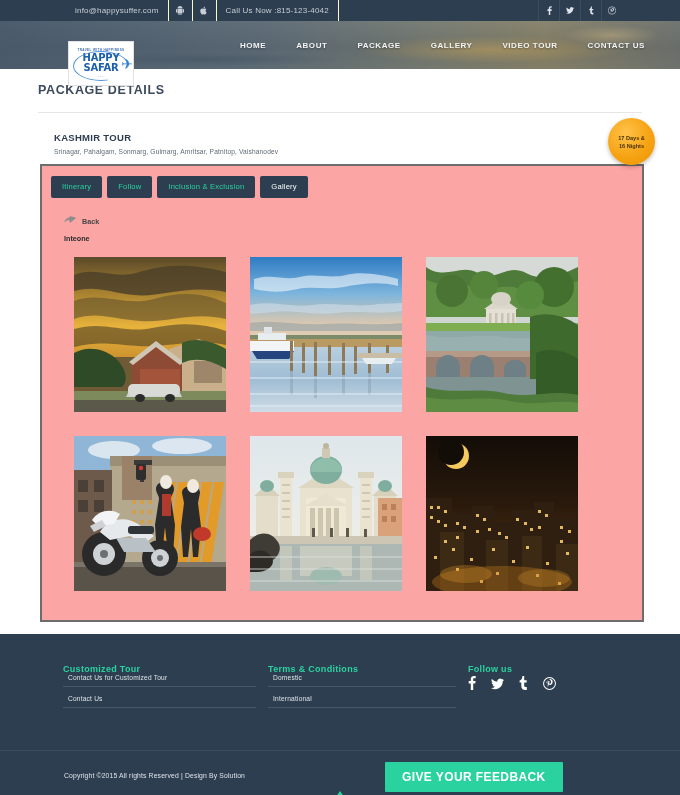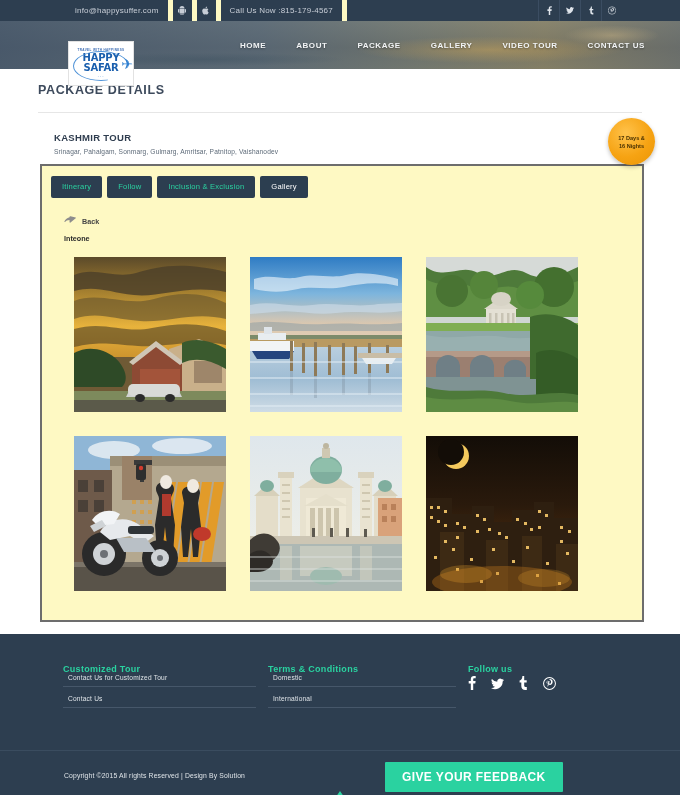--- a/index.html
+++ b/index.html
@@ -18,21 +18,21 @@
     display: flex;
     align-items: stretch;
     font-size: 8px;
     color: #c7cdd6;
   }
   .topbar .tb-cell {
     display: flex;
     align-items: center;
     justify-content: center;
     padding: 0 9px;
-    border-right: 5px solid #fef9c3;
+    border-right: 1px solid #fef9c3;
     white-space: nowrap;
     letter-spacing: .2px;
   }
   .topbar .tb-left-pad { width: 66px; border-right: none; }
   .topbar .tb-icon { width: 24px; padding: 0; }
   .topbar .tb-spacer { flex: 1; border-right: none; }
   .topbar .tb-social {
     width: 21px; padding: 0;
     border-left: 1px solid #3b4d62;
     border-right: none;
@@ -127,21 +127,21 @@
     display: flex; align-items: center; justify-content: center;
     text-align: center;
     color: #4a3203; font-size: 5.6px; font-weight: bold; line-height: 8px;
     z-index: 5;
   }
 
   
   .panel {
     margin: 9px 36px 0 40px;
     border: 2px solid #6d6d6d;
-    background: #fef9c3;
+    background: #fca5a5;
     height: 458px;
     position: relative;
   }
   .tabs { display: flex; gap: 5px; padding: 10px 0 0 9px; }
   .tab {
     background: #2c3e50; color: #2ad2a0;
     font-size: 7.6px; padding: 6px 11px 7px 11px;
     border-radius: 2px; cursor: pointer; white-space: nowrap;
     letter-spacing: .2px;
   }
@@ -231,21 +231,21 @@
       <rect x="8.8" y="15" width="2.2" height="3.2" rx="1.1"></rect>
       <path d="M3 5a5 5 0 0 1 10 0H3z"></path>
     </svg>
   </div>
   <div class="tb-cell tb-icon">
     <svg class="ic" width="8" height="9" viewBox="0 0 16 18" fill="#c7cdd6">
       <path d="M11.2 9.5c0-2 1.6-2.9 1.7-3-0.9-1.4-2.4-1.5-2.9-1.6-1.2-.1-2.4.7-3 .7-.6 0-1.6-.7-2.6-.7-1.3 0-2.6.8-3.3 2-1.4 2.4-.4 6 1 8 .7 1 1.5 2.1 2.5 2 1 0 1.4-.6 2.6-.6s1.5.6 2.6.6c1.1 0 1.8-1 2.4-2 .8-1.1 1.1-2.2 1.1-2.3-.1 0-2.1-.8-2.1-3.1z"></path>
       <path d="M9.4 3.6c.5-.7.9-1.6.8-2.6-.8 0-1.8.6-2.4 1.3-.5.6-1 1.6-.8 2.5.9.1 1.8-.5 2.4-1.2z"></path>
     </svg>
   </div>
-  <div class="tb-cell">Call Us Now :815-179-4567</div>
+  <div class="tb-cell">Call Us Now :815-123-4042</div>
   <div class="tb-cell tb-spacer"></div>
   <div class="tb-cell tb-social">
     <svg class="ic" width="5" height="9" viewBox="0 0 8 14" fill="#dfe4ea">
         <path d="M5.2 14V7.6h2.1l.3-2.5H5.2V3.5c0-.7.2-1.2 1.2-1.2h1.3V.1C7.5.1 6.8 0 5.9 0 4.1 0 2.8 1.1 2.8 3.2v1.9H.7v2.5h2.1V14h2.4z"></path>
       </svg>
   </div>
   <div class="tb-cell tb-social">
     <svg class="ic" width="8" height="9" viewBox="0 0 14 12" fill="#dfe4ea">
         <path d="M14 1.4c-.5.2-1.1.4-1.7.5.6-.4 1-1 1.2-1.6-.6.3-1.2.6-1.8.7A2.9 2.9 0 0 0 6.8 3.6 8.2 8.2 0 0 1 1 .6 2.9 2.9 0 0 0 1.9 4.5 2.8 2.8 0 0 1 .6 4.1a2.9 2.9 0 0 0 2.3 2.8c-.4.1-.9.1-1.3 0a2.9 2.9 0 0 0 2.7 2A5.8 5.8 0 0 1 0 10.2 8.2 8.2 0 0 0 12.6 3.3c.6-.4 1-1 1.4-1.9z"></path>
       </svg>

